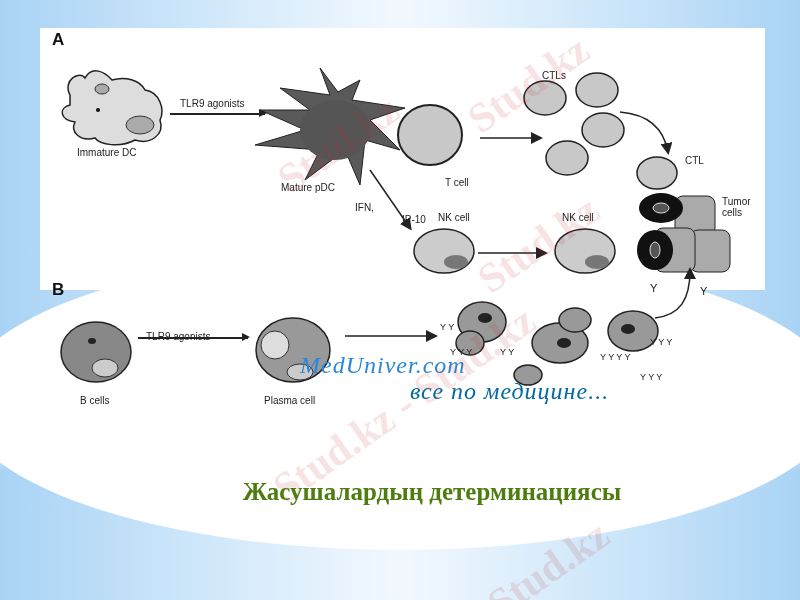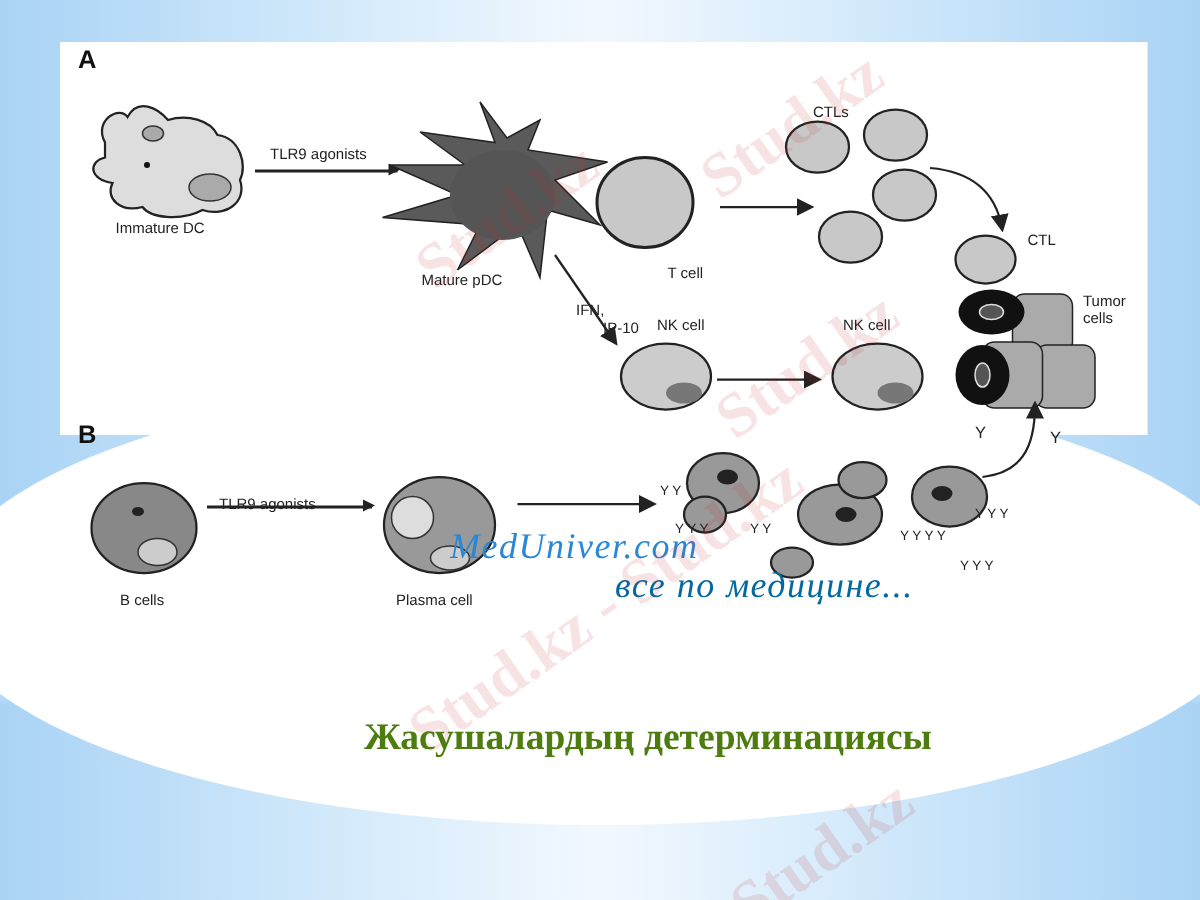--- a/index.html
+++ b/index.html
@@ -124,21 +124,21 @@
 
 <div class="big" style="left:52px;top:30px;">A</div>
 <div class="big" style="left:52px;top:280px;">B</div>
 
 <div class="lbl" style="left:180px;top:98px;">TLR9 agonists</div>
 <div class="lbl" style="left:77px;top:147px;">Immature DC</div>
 <div class="lbl" style="left:281px;top:182px;">Mature pDC</div>
 <div class="lbl" style="left:445px;top:177px;text-align:center;">T cell</div>
 <div class="lbl" style="left:542px;top:70px;">CTLs</div>
 <div class="lbl" style="left:685px;top:155px;">CTL</div>
-<div class="lbl" style="left:384px;top:202px;">IFN,</div>
+<div class="lbl" style="left:355px;top:202px;">IFN,</div>
 <div class="lbl" style="left:368px;top:214px;padding-left:34px;">IP-10</div>
 <div class="lbl" style="left:438px;top:212px;">NK cell</div>
 <div class="lbl" style="left:562px;top:212px;">NK cell</div>
 <div class="lbl" style="left:722px;top:196px;width:40px;white-space:normal;text-align:left;">Tumor cells</div>
 
 <div class="lbl" style="left:146px;top:331px;">TLR9 agonists</div>
 <div class="lbl" style="left:80px;top:395px;">B cells</div>
 <div class="lbl" style="left:264px;top:395px;">Plasma cell</div>
 
 <div class="med">MedUniver.com</div>

